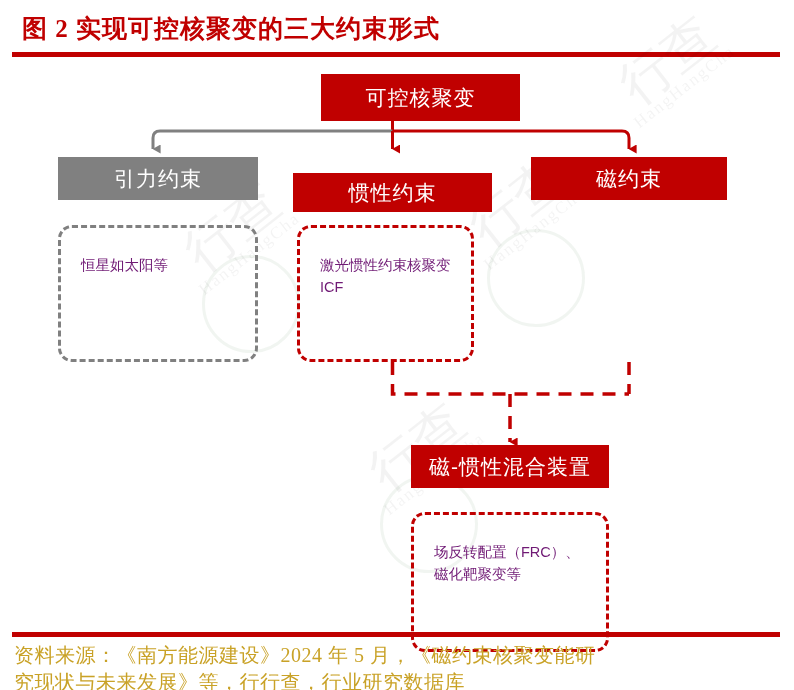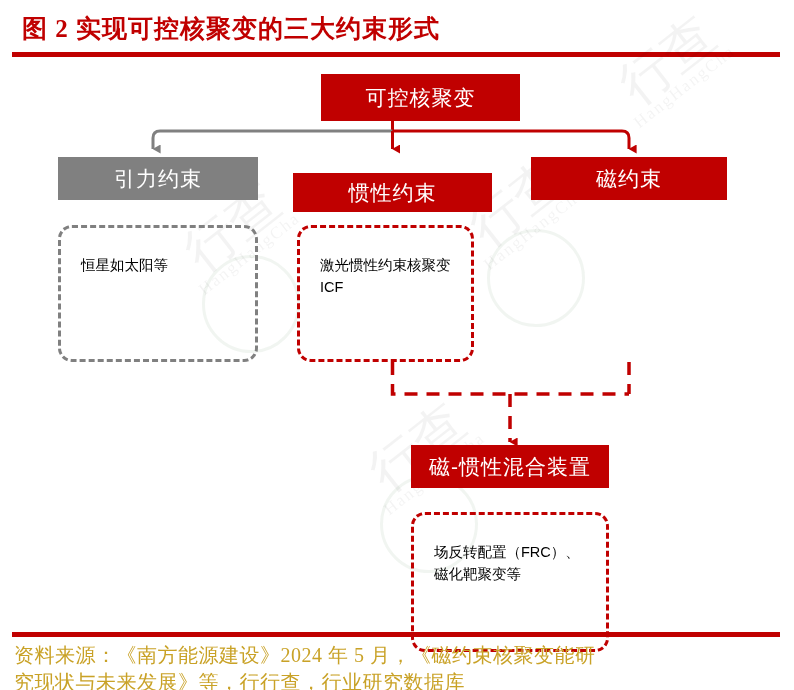--- a/index.html
+++ b/index.html
@@ -74,21 +74,21 @@
   .hdr-gray { background: #808080; }
 
   .dash-box {
     position: absolute;
     box-sizing: border-box;
     border: 3px dashed #C00000;
     border-radius: 14px;
     padding: 26px 16px 10px 20px;
     font-size: 14.5px;
     line-height: 1.55;
-    color: #000000;
+    color: #701a75;
   }
   .dash-box.gray { border-color: #808080; }
 
   
   .wm {
     position: absolute;
     pointer-events: none;
     color: #000;
     opacity: 0.045;
     font-family: "Liberation Serif", "DejaVu Serif", serif;

